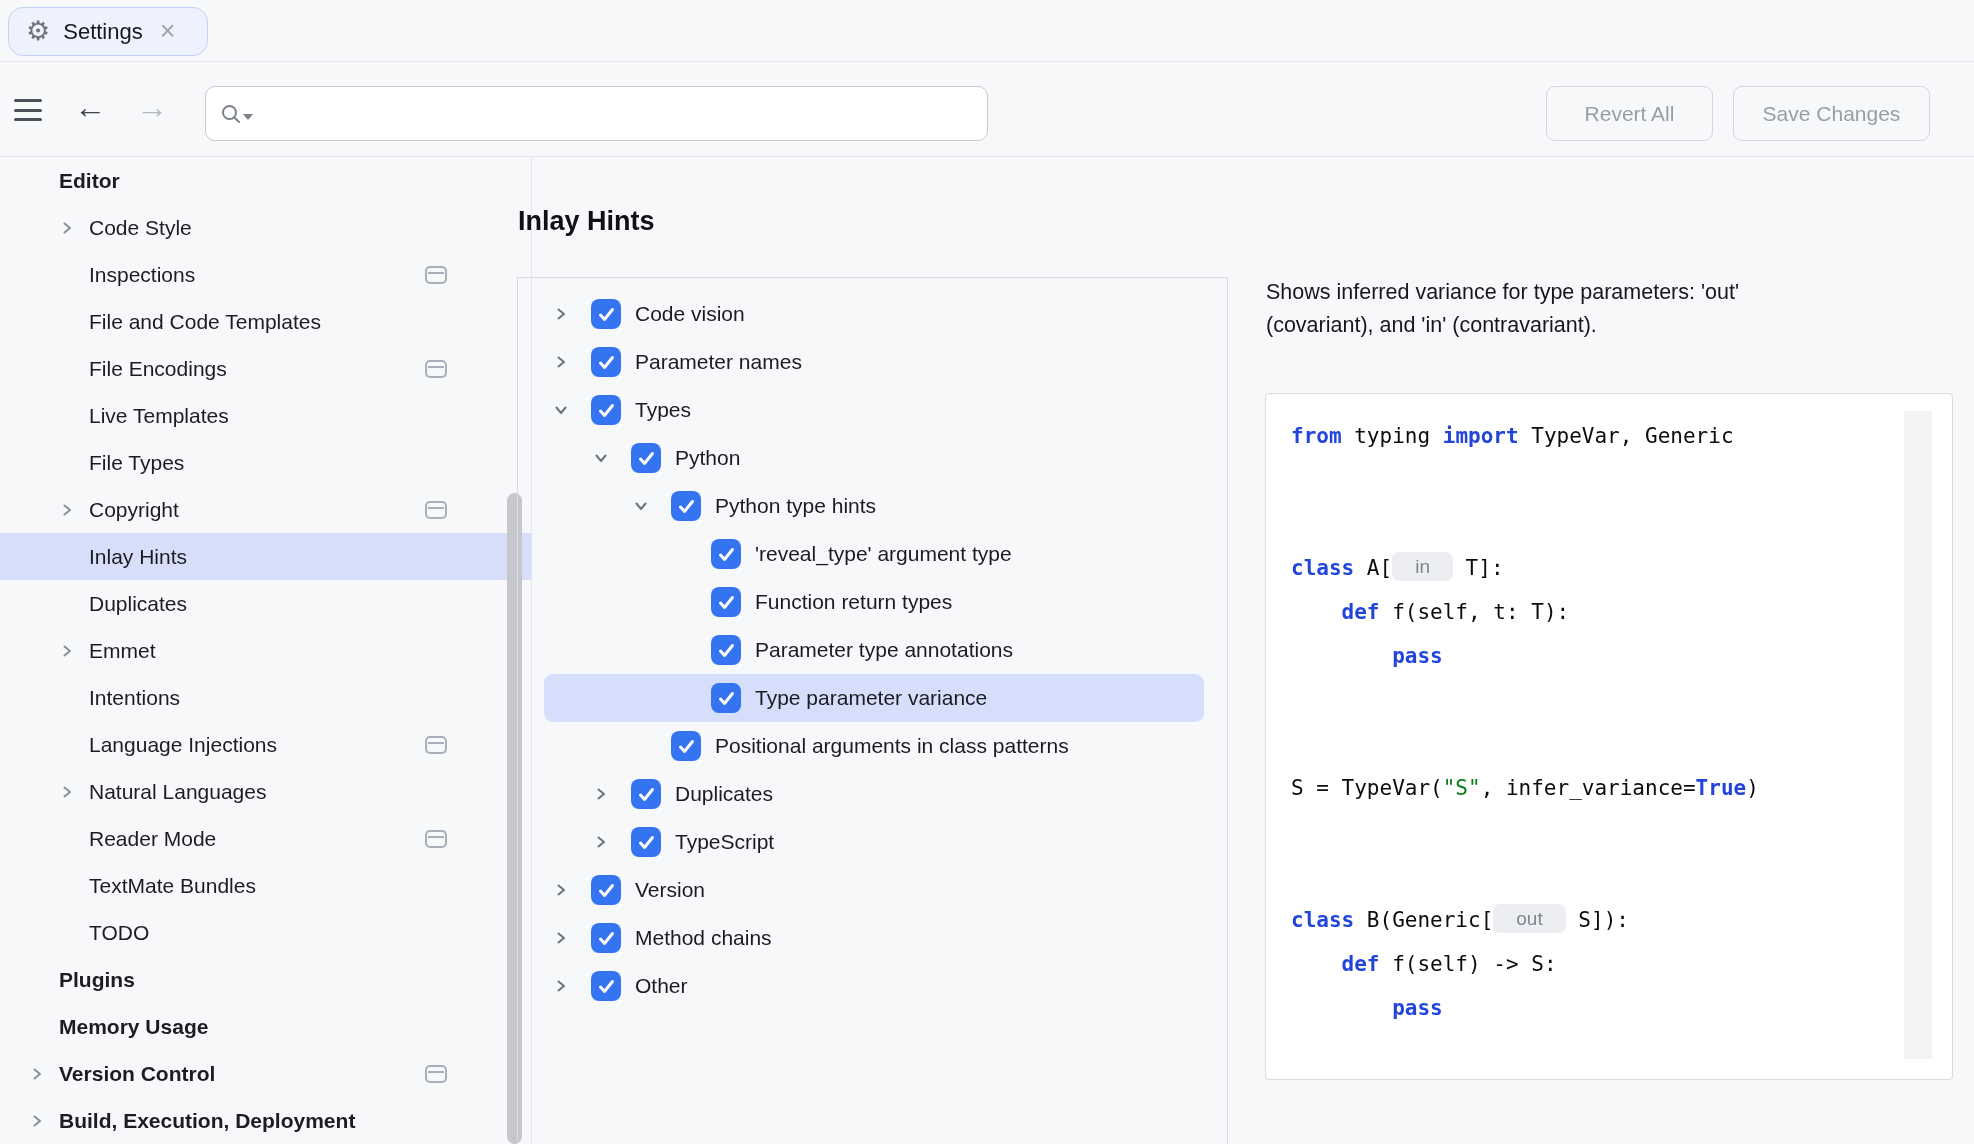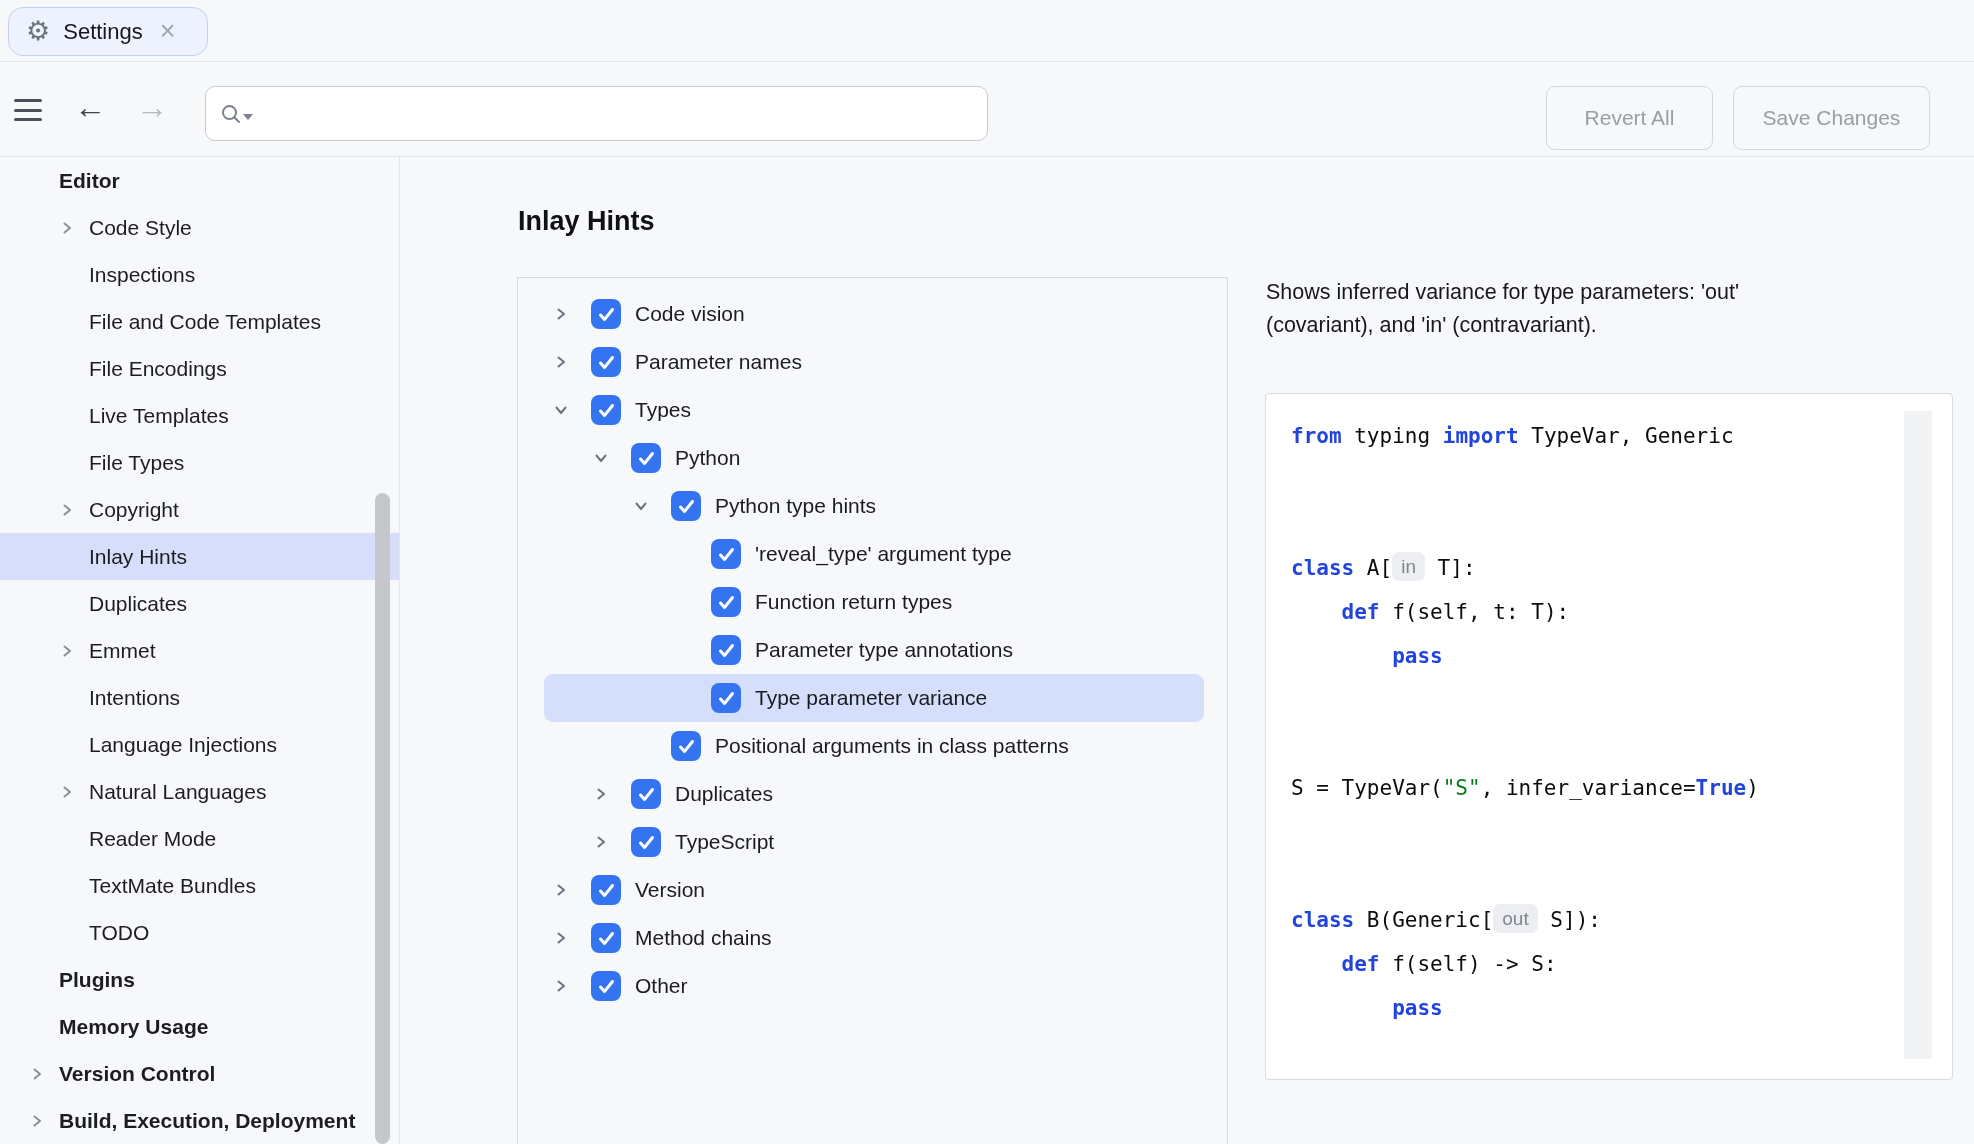--- a/index.html
+++ b/index.html
@@ -32,29 +32,29 @@
     position:absolute; left:205px; top:23px; width:783px; height:55px;
     background:#ffffff; border:1px solid #c7cad1; border-radius:10px;
     display:flex; align-items:center; padding:0 14px;
   }
   .search svg { flex:0 0 auto; }
   .search .caret { width:0; height:0; border-left:5px solid transparent; border-right:5px solid transparent;
     border-top:6px solid #7c818c; margin:6px 0 0 1px; }
   .search input { flex:1; border:none; outline:none; background:transparent; font-size:21px; margin-left:10px;
     font-family:"Liberation Sans",sans-serif; color:#1b1c21; }
   .btn {
-    position:absolute; top:23px; height:64px; border:1px solid #d4d6dc; border-radius:9px;
+    position:absolute; top:23px; height:55px; border:1px solid #d4d6dc; border-radius:9px;
     background:transparent; color:#999da8; font-size:21px; font-family:"Liberation Sans",sans-serif;
     display:flex; align-items:center; justify-content:center; cursor:default;
   }
   .btn-revert { left:1546px; width:167px; }
   .btn-save   { left:1733px; width:197px; }
 
   
-  .sidebar { position:absolute; top:157px; bottom:0; left:0; width:400px; border-right:1px solid #e4e6eb; overflow:hidden; }
+  .sidebar { position:absolute; top:157px; bottom:0; left:0; width:532px; border-right:1px solid #e4e6eb; overflow:hidden; }
   .srow { height:47px; display:flex; align-items:center; position:relative; font-size:21px; color:#1c1d22; cursor:pointer; }
   .srow.header .slabel { font-weight:bold; }
   .srow.lvl0 { padding-left:30px; }
   .srow.lvl1 { padding-left:60px; }
   .srow.selected { background:#D6DEF9; }
   .schev { width:14px; height:14px; margin-right:15px; flex:0 0 auto; }
   .schev svg { display:block; }
   .sicon { position:absolute; left:425px; top:50%; margin-top:-9px; width:22px; height:18px;
     border:2px solid #A9AEBA; border-radius:5px; }
   .sicon::after { content:""; position:absolute; left:1px; right:1px; top:4px; height:2px; background:#A9AEBA; }
@@ -77,21 +77,21 @@
 
   
   .desc { position:absolute; left:1266px; top:276px; width:648px; font-size:21.5px; line-height:33px; color:#17181c; }
   .codebox { position:absolute; left:1265px; top:393px; width:688px; height:687px;
     background:#ffffff; border:1px solid #d8dade; border-radius:4px; }
   .codebox pre { margin:0; padding:20px 60px 0 25px; white-space:pre;
     font-family:"DejaVu Sans Mono", monospace; font-size:21px; line-height:44px; color:#0b0c0e; }
   .tok-k { color:#2145DB;font-weight:bold; }
   .tok-s { color:#067D17; }
   .tok-h { display:inline-block; background:#ECEEF1; color:#7F8591; border-radius:7px;
-    font-family:"Liberation Sans",sans-serif; font-size:19px; line-height:29px; padding:0 9px;
+    font-family:"Liberation Sans",sans-serif; font-size:19px; line-height:29px; padding:0 23px;
     vertical-align:2px; }
   .codescroll { position:absolute; top:17px; right:20px; width:28px; height:648px; background:#F2F3F5; }
 </style>
 </head>
 <body>
 
 <div class="tabbar">
   <div class="tab">
     <span class="gear">⚙</span>
     <span class="tlabel">Settings</span>

